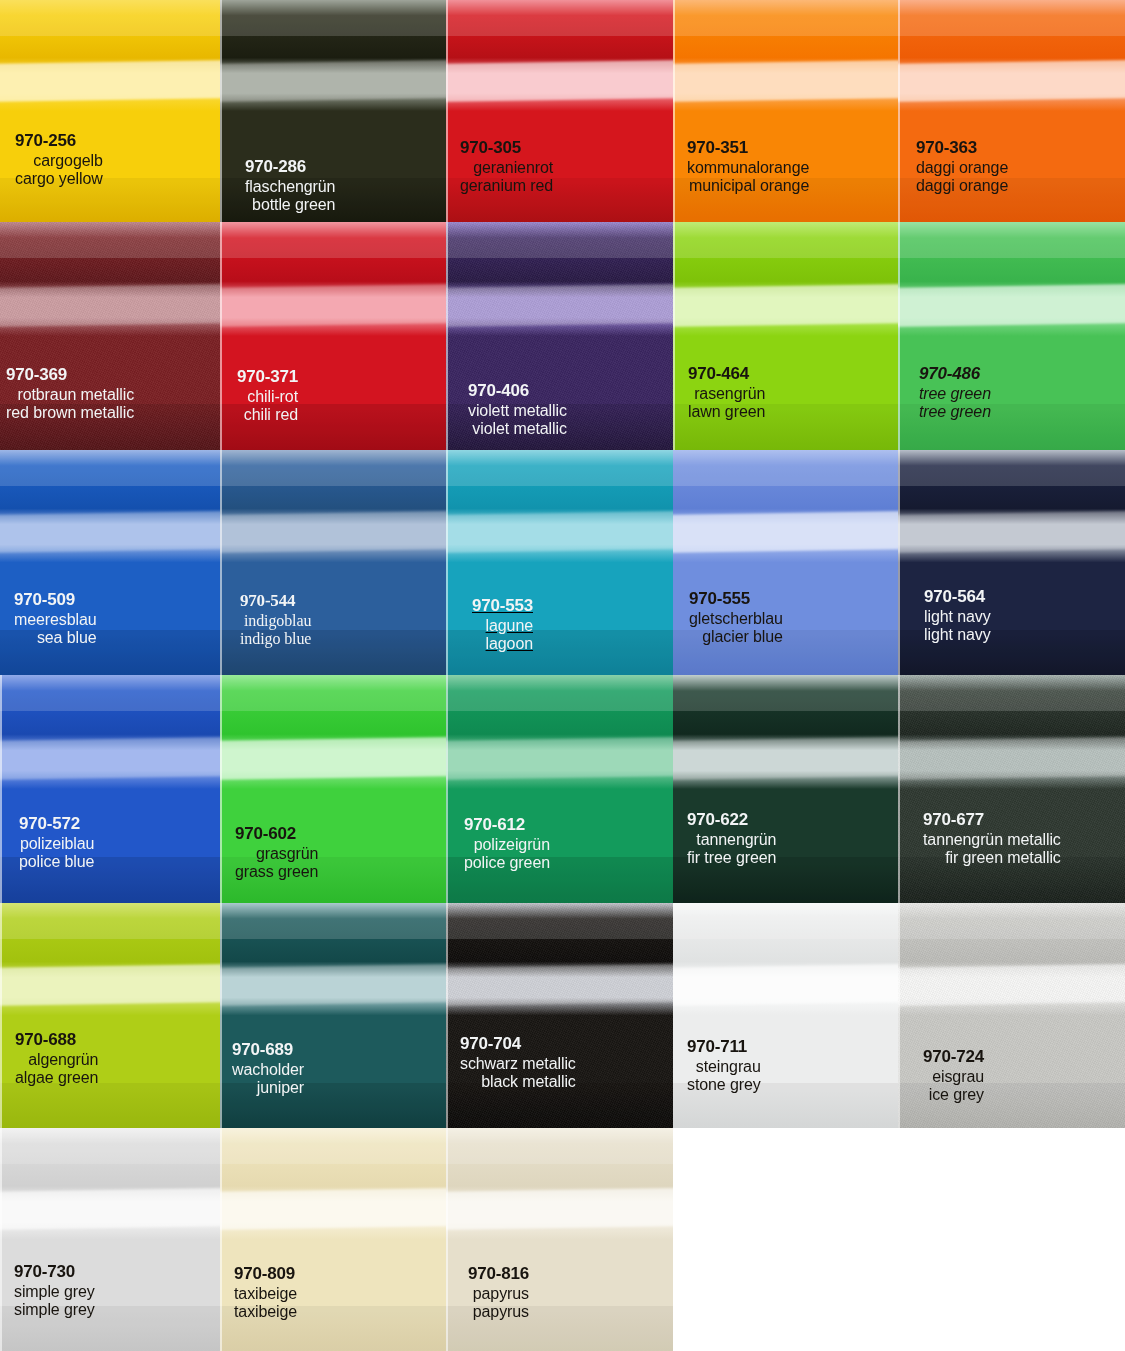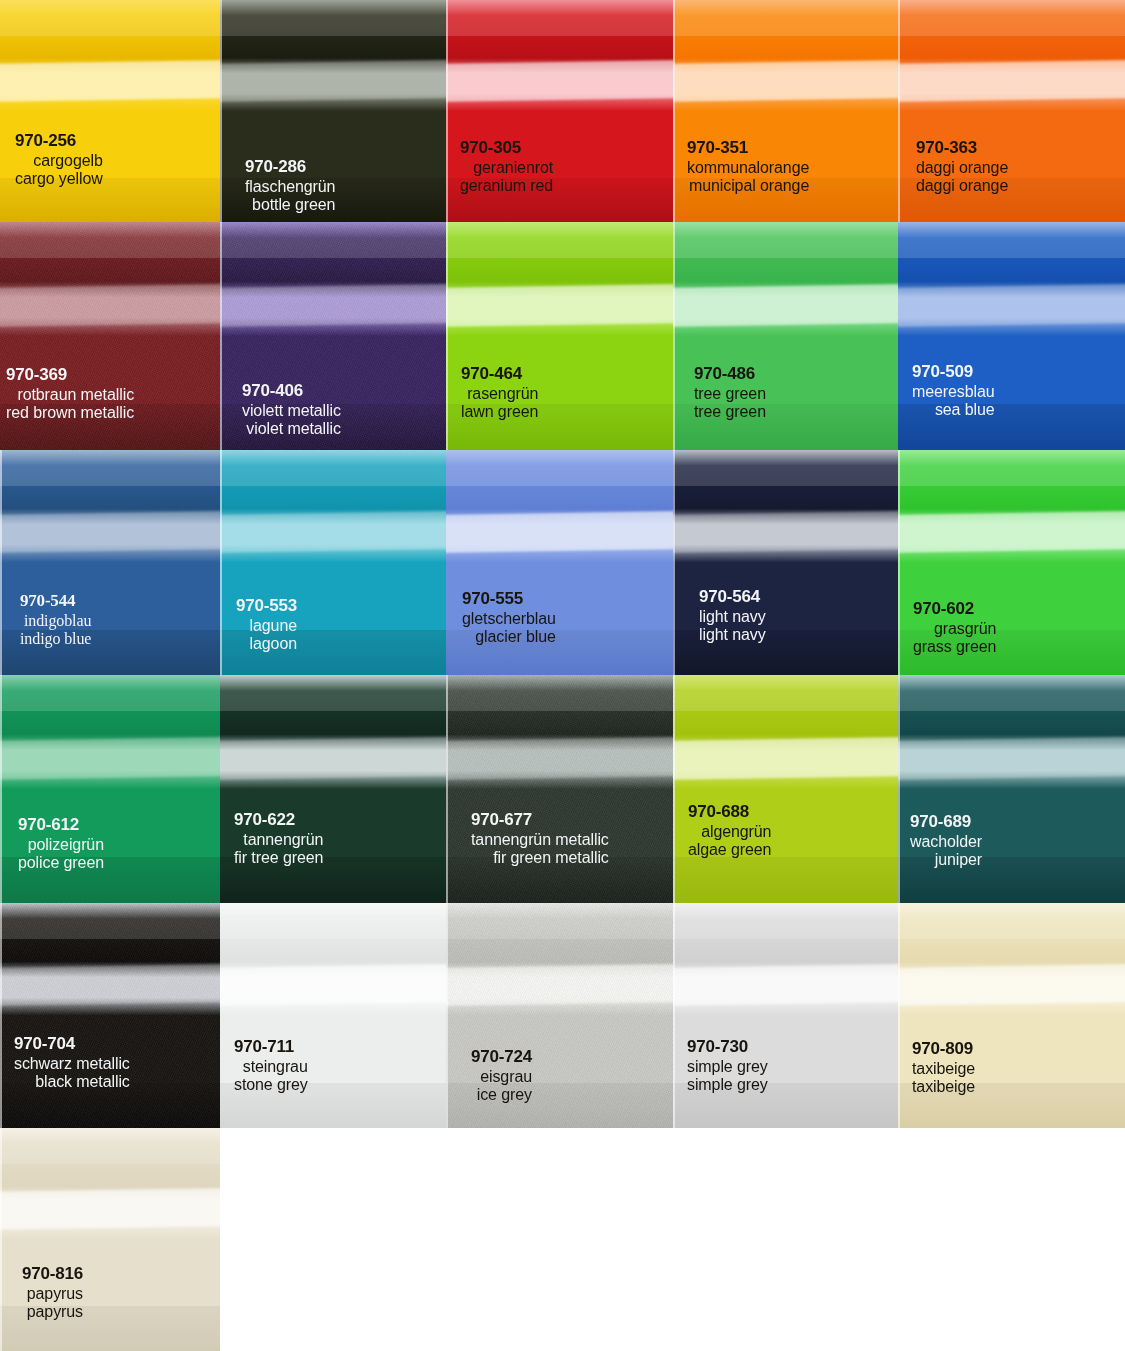--- a/index.html
+++ b/index.html
@@ -171,20 +171,30 @@
       <div class="sheen top"></div>
       <div class="sheen band band-dark"></div>
       <div class="sheen bottom"></div>
       <div class="grain"></div>
       <div class="label txt-light" style="left: 6px; top: 143px;">
         <div class="code">970-369</div>
         <div class="name-de">rotbraun metallic</div>
         <div class="name-en">red brown metallic</div>
       </div>
     </div>
+    <div class="swatch sep-left" style="background: linear-gradient(rgb(239, 131, 143) 0%, rgb(211, 20, 32) 7%, rgb(184, 13, 25) 26%, rgb(239, 131, 143) 33%, rgb(239, 131, 143) 42%, rgb(211, 20, 32) 50%, rgb(211, 20, 32) 82%, rgb(184, 13, 25) 100%);">
+      <div class="sheen top"></div>
+      <div class="sheen band band-dark"></div>
+      <div class="sheen bottom"></div>
+      <div class="label txt-light" style="left: 17px; top: 145px;">
+        <div class="code">970-371</div>
+        <div class="name-de">chili-rot</div>
+        <div class="name-en">chili red</div>
+      </div>
+    </div>
     <div class="swatch sep-left" style="background: linear-gradient(rgb(138, 116, 196) 0%, rgb(58, 37, 96) 7%, rgb(40, 26, 68) 26%, rgb(138, 116, 196) 33%, rgb(138, 116, 196) 42%, rgb(58, 37, 96) 50%, rgb(58, 37, 96) 82%, rgb(40, 26, 68) 100%);">
       <div class="sheen top"></div>
       <div class="sheen band band-dark"></div>
       <div class="sheen bottom"></div>
       <div class="grain"></div>
       <div class="label txt-light" style="left: 22px; top: 159px;">
         <div class="code">970-406</div>
         <div class="name-de">violett metallic</div>
         <div class="name-en">violet metallic</div>
       </div>
@@ -192,21 +202,21 @@
     <div class="swatch sep-left" style="background: linear-gradient(rgb(179, 232, 92) 0%, rgb(140, 212, 17) 7%, rgb(126, 194, 9) 26%, rgb(179, 232, 92) 33%, rgb(179, 232, 92) 42%, rgb(140, 212, 17) 50%, rgb(140, 212, 17) 82%, rgb(126, 194, 9) 100%);">
       <div class="sheen top"></div>
       <div class="sheen band band-strong"></div>
       <div class="sheen bottom bottom-light"></div>
       <div class="label txt-dark" style="left: 15px; top: 142px;">
         <div class="code">970-464</div>
         <div class="name-de">rasengrün</div>
         <div class="name-en">lawn green</div>
       </div>
     </div>
-    <div class="swatch sep-left" style="background: linear-gradient(rgb(134, 221, 146) 0%, rgb(72, 194, 86) 7%, rgb(57, 179, 76) 26%, rgb(134, 221, 146) 33%, rgb(134, 221, 146) 42%, rgb(72, 194, 86) 50%, rgb(72, 194, 86) 82%, rgb(57, 179, 76) 100%);">
+    <div class="swatch sep-left" style="background: linear-gradient(rgb(134, 221, 146) 0%, rgb(72, 194, 86) 7%, rgb(57, 179, 76) 26%, rgb(134, 221, 146) 33%, rgb(134, 221, 146) 42%, rgb(72, 194, 86) 50%, rgb(72, 194, 86) 82%, rgb(57, 179, 76) 100%); font-style: italic;">
       <div class="sheen top"></div>
       <div class="sheen band band-strong"></div>
       <div class="sheen bottom bottom-light"></div>
       <div class="label txt-dark" style="left: 21px; top: 142px;">
         <div class="code">970-486</div>
         <div class="name-de">tree green</div>
         <div class="name-en">tree green</div>
       </div>
     </div>
     <div class="swatch" style="background: linear-gradient(rgb(139, 169, 226) 0%, rgb(29, 95, 196) 7%, rgb(20, 80, 174) 26%, rgb(139, 169, 226) 33%, rgb(139, 169, 226) 42%, rgb(29, 95, 196) 50%, rgb(29, 95, 196) 82%, rgb(20, 80, 174) 100%);">
@@ -226,21 +236,21 @@
       <div class="label txt-light" style="left: 20px; top: 141px; font-family: Liberation Serif, serif;">
         <div class="code">970-544</div>
         <div class="name-de">indigoblau</div>
         <div class="name-en">indigo blue</div>
       </div>
     </div>
     <div class="swatch sep-left" style="background: linear-gradient(rgb(124, 207, 221) 0%, rgb(23, 163, 189) 7%, rgb(17, 147, 173) 26%, rgb(124, 207, 221) 33%, rgb(124, 207, 221) 42%, rgb(23, 163, 189) 50%, rgb(23, 163, 189) 82%, rgb(17, 147, 173) 100%);">
       <div class="sheen top"></div>
       <div class="sheen band band-dark"></div>
       <div class="sheen bottom"></div>
-      <div class="label txt-light" style="left: 16px; top: 146px;">
+      <div class="label txt-light" style="left: 26px; top: 146px; text-decoration: underline;">
         <div class="code">970-553</div>
         <div class="name-de">lagune</div>
         <div class="name-en">lagoon</div>
       </div>
     </div>
     <div class="swatch" style="background: linear-gradient(rgb(159, 180, 236) 0%, rgb(111, 142, 222) 7%, rgb(95, 127, 212) 26%, rgb(159, 180, 236) 33%, rgb(159, 180, 236) 42%, rgb(111, 142, 222) 50%, rgb(111, 142, 222) 82%, rgb(95, 127, 212) 100%);">
       <div class="sheen top"></div>
       <div class="sheen band band-strong"></div>
       <div class="sheen bottom bottom-light"></div>
       <div class="label txt-dark" style="left: 16px; top: 139px;">
@@ -250,20 +260,30 @@
       </div>
     </div>
     <div class="swatch sep-left" style="background: linear-gradient(rgb(170, 178, 191) 0%, rgb(29, 36, 66) 7%, rgb(21, 26, 48) 26%, rgb(170, 178, 191) 33%, rgb(170, 178, 191) 42%, rgb(29, 36, 66) 50%, rgb(29, 36, 66) 82%, rgb(21, 26, 48) 100%);">
       <div class="sheen top"></div>
       <div class="sheen band band-dark"></div>
       <div class="sheen bottom"></div>
       <div class="label txt-light" style="left: 26px; top: 137px;">
         <div class="code">970-564</div>
         <div class="name-de">light navy</div>
         <div class="name-en">light navy</div>
+      </div>
+    </div>
+    <div class="swatch sep-left" style="background: linear-gradient(rgb(124, 154, 230) 0%, rgb(34, 87, 201) 7%, rgb(26, 73, 177) 26%, rgb(124, 154, 230) 33%, rgb(124, 154, 230) 42%, rgb(34, 87, 201) 50%, rgb(34, 87, 201) 82%, rgb(26, 73, 177) 100%);">
+      <div class="sheen top"></div>
+      <div class="sheen band band-dark"></div>
+      <div class="sheen bottom"></div>
+      <div class="label txt-light" style="left: 19px; top: 139px;">
+        <div class="code">970-572</div>
+        <div class="name-de">polizeiblau</div>
+        <div class="name-en">police blue</div>
       </div>
     </div>
     <div class="swatch sep-left" style="background: linear-gradient(rgb(134, 231, 133) 0%, rgb(63, 209, 61) 7%, rgb(47, 196, 46) 26%, rgb(134, 231, 133) 33%, rgb(134, 231, 133) 42%, rgb(63, 209, 61) 50%, rgb(63, 209, 61) 82%, rgb(47, 196, 46) 100%);">
       <div class="sheen top"></div>
       <div class="sheen band band-strong"></div>
       <div class="sheen bottom bottom-light"></div>
       <div class="label txt-dark" style="left: 15px; top: 149px;">
         <div class="code">970-602</div>
         <div class="name-de">grasgrün</div>
         <div class="name-en">grass green</div>

